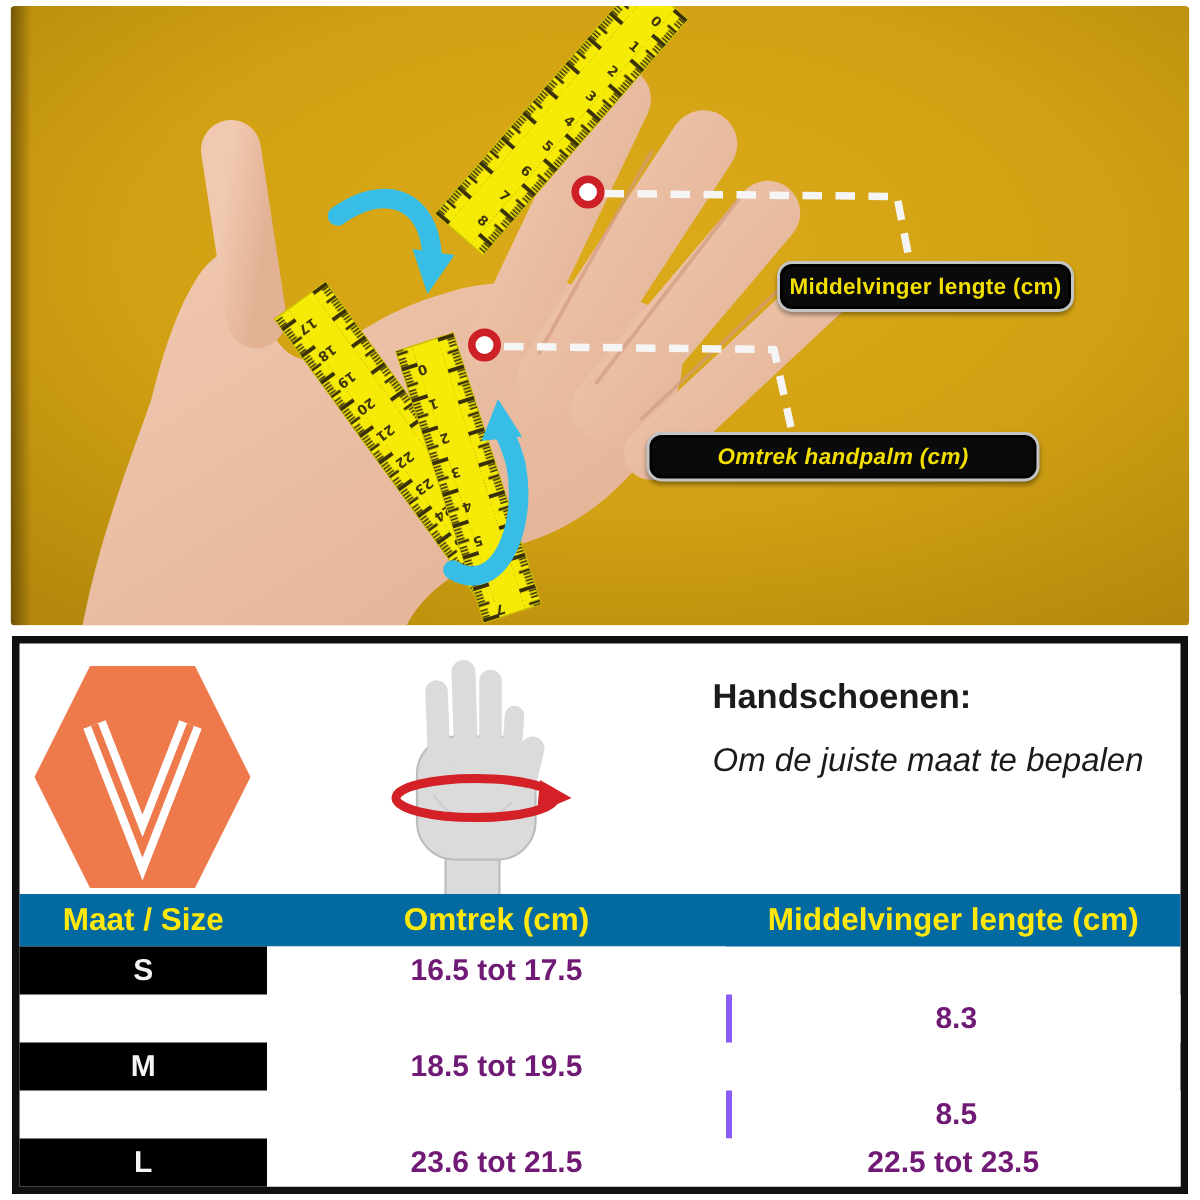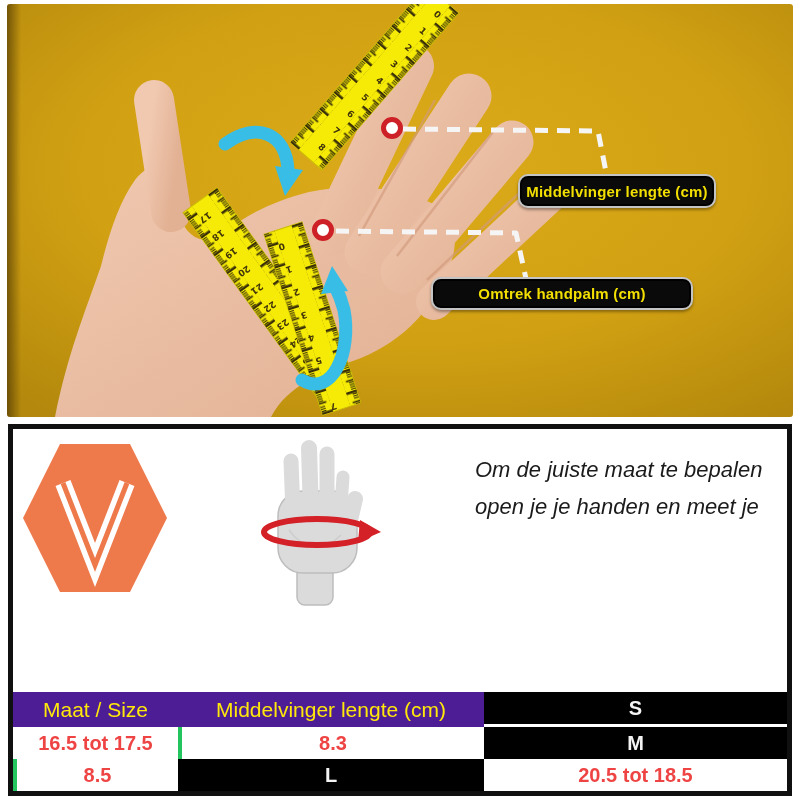--- a/index.html
+++ b/index.html
@@ -11,40 +11,40 @@
   #photo svg{display:block;}
   .tick{fill:#3a3008;}
   .ruler-num{font-family:"DejaVu Sans",sans-serif;font-size:9px;font-weight:bold;fill:#41350a;text-anchor:middle;}
 
   .callout{position:absolute;display:flex;align-items:center;justify-content:center;
            background:var(--label-bg,#0a0a0a);color:var(--label-yellow,#F2DF00);
            font-weight:bold;font-size:15px;letter-spacing:.2px;
            border:2px solid #c4c4c4;border-radius:10px;
            box-shadow:0 2px 3px rgba(0,0,0,.35), inset 0 0 0 2px #000;}
   #callout-finger{left:518px;top:174px;width:194px;height:30px;}
-  #callout-palm{left:431px;top:277px;width:258px;height:29px;}
+  #callout-palm{left:431px;top:288px;width:258px;height:29px;font-style:italic;}
 
   
   #panel{position:absolute;left:8px;top:424px;width:784px;height:372px;box-sizing:border-box;
          border:5px solid #101010;background:#fff;}
   #logo-box{position:absolute;left:10px;top:8px;}
   #hand-ill{position:absolute;left:240px;top:6px;}
   #info-text{position:absolute;left:462px;top:22px;width:302px;color:#1b1b1b;}
   #info-text .title{font-size:23px;font-weight:bold;margin-bottom:10px;}
   #info-text .line{font-size:22px;line-height:37px;white-space:nowrap;font-style:italic;}
 
   
   #size-table{position:absolute;left:0;right:0;bottom:0;display:grid;
               grid-template-columns:165px 306px 1fr;grid-auto-rows:auto;}
-  .th{background:#4c1d95;color:var(--table-yellow,#FFE80A);font-weight:normal;font-size:21px;
+  .th{background:#0369a1;color:var(--table-yellow,#FFE80A);font-weight:bold;font-size:21px;
       height:35px;display:flex;align-items:center;justify-content:center;}
   .td{height:32px;display:flex;align-items:center;justify-content:center;
-      font-size:20px;font-weight:bold;color:#ef4444;background:#fff;}
+      font-size:20px;font-weight:bold;color:#701a75;background:#fff;}
   .td.size-col{background:#000;color:#f4f4f4;}
-  .td.len-col{border-left:4px solid #22c55e;}
+  .td.len-col{border-left:4px solid #8b5cf6;margin-top:32px;}
 </style>
 </head>
 <body>
 
 <div id="stage">
 
   <div id="photo">
     <svg width="786" height="413" viewBox="0 0 786 413">
       <defs>
         <radialGradient id="bgGrad" cx="52%" cy="40%" r="75%">
@@ -193,33 +193,36 @@
         <line x1="102" y1="64" x2="92" y2="106" stroke-width="16"></line>
       </g>
       <g stroke="#c9c9c9" stroke-width="1.5" opacity=".8" fill="none">
         <path d="M 36 95 C 50 115 70 118 88 100"></path>
       </g>
       <ellipse cx="64" cy="97" rx="53" ry="13" fill="none" stroke="var(--ill-red)" stroke-width="6"></ellipse>
       <polygon points="107,85 128,97 105,107" fill="var(--ill-red)"></polygon>
     </svg>
 
     <div id="info-text">
+      <div class="title">Handschoenen:</div>
       <div class="line">Om de juiste maat te bepalen</div>
-      <div class="line">open je je handen en meet je</div>
     </div>
 
     <div id="size-table">
       <div class="th">Maat / Size</div>
+      <div class="th">Omtrek (cm)</div>
       <div class="th">Middelvinger lengte (cm)</div>
 
       <div class="td size-col">S</div>
       <div class="td">16.5 tot 17.5</div>
       <div class="td len-col">8.3</div>
 
       <div class="td size-col">M</div>
+      <div class="td">18.5 tot 19.5</div>
       <div class="td len-col">8.5</div>
 
       <div class="td size-col">L</div>
-      <div class="td">20.5 tot 18.5</div>
-
+      <div class="td">23.6 tot 21.5</div>
+
+      <div class="td">22.5 tot 23.5</div>
     </div>
   </div>
 </div>
 
 </body></html>

